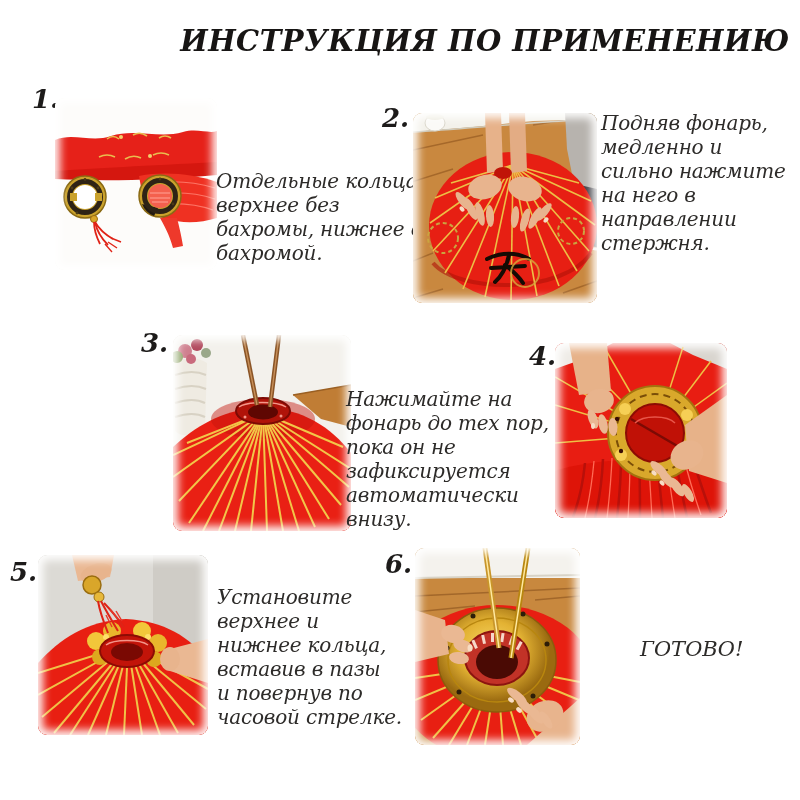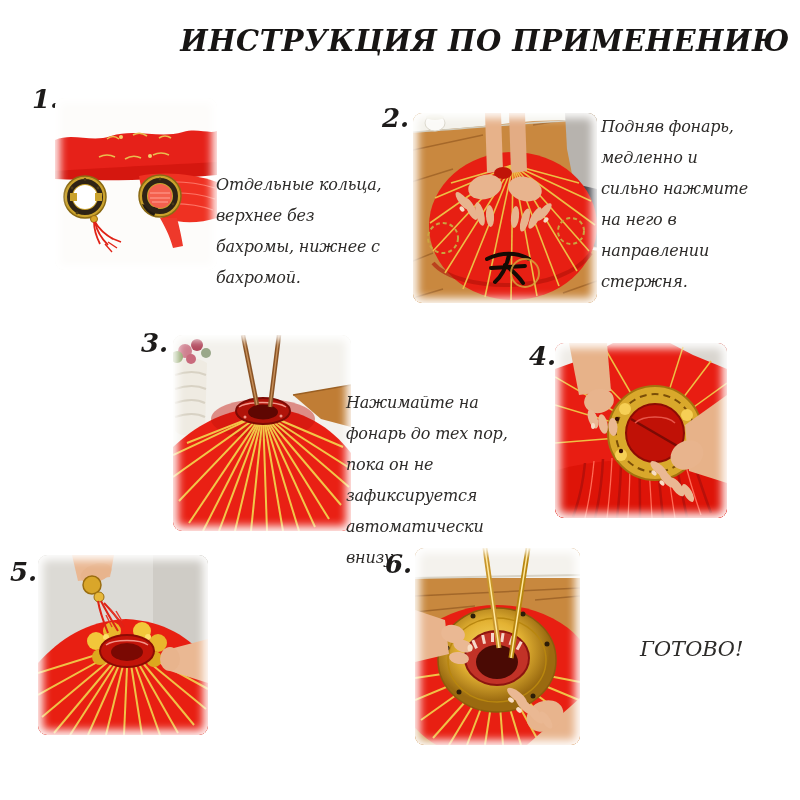--- a/index.html
+++ b/index.html
@@ -2,22 +2,22 @@
 <html><head>
 <meta charset="utf-8">
 <style>
   html,body{margin:0;padding:0;}
   .page{position:relative;width:800px;height:800px;background:#ffffff;overflow:hidden;
         font-family:"DejaVu Serif","Liberation Serif",serif;padding-left:47px;}
   .title{position:absolute;left:485px;top:41px;transform:translate(-50%,-50%);
          font-size:29px;font-weight:bold;font-style:italic;color:#171514;
          white-space:nowrap;letter-spacing:.5px;margin:0;}
   .num{position:absolute;font-size:26px;font-weight:bold;font-style:italic;color:#1d1b1a;}
-  .desc{position:absolute;font-size:16px;font-style:italic;color:#2d2b29;
-        line-height:31px;white-space:pre-line;letter-spacing:-0.2px;}
+  .desc{position:absolute;font-size:20px;font-style:italic;color:#2d2b29;
+        line-height:24px;white-space:pre-line;letter-spacing:-0.2px;}
   .ready{position:absolute;font-size:21px;font-style:italic;color:#2d2b29;text-align:right;}
   .photo{position:absolute;margin:0;border-radius:9px;overflow:hidden;background:#fff;}
   .photo svg{display:block;width:100%;height:100%;}
   .photo::after{content:"";position:absolute;inset:0;border-radius:9px;pointer-events:none;
         box-shadow:inset 0 0 9px 5px rgba(255,255,255,.95);}
 </style>
 </head>
 <body>
 
 <div class="page">
@@ -361,20 +361,26 @@
             <path d="M68,60 l6,12"></path>
             <path d="M78,56 l6,10"></path>
         </g>
       </g>
       <g>
         <path d="M170,84 L132,94 C126,100 126,110 132,116 L170,128 Z" fill="#eab893"></path>
         <ellipse cx="132" cy="104" rx="10" ry="12" fill="#e8b48d"></ellipse>
       </g>
     </svg>
   </figure>
+  <div class="desc" style="left:217px;top:585px;width:210px">Установите
+верхнее и
+нижнее кольца,
+вставив в пазы
+и повернув по
+часовой стрелке.</div>
 
   <div class="num" style="left:385px;top:549px">6.</div>
   <figure class="photo" style="left:415px;top:548px;width:165px;height:197px">
     <svg viewBox="0 0 165 197">
       <defs>
         <radialGradient id="goldring" cx="45%" cy="40%">
           <stop offset="0%" stop-color="#f8d968"></stop>
           <stop offset="55%" stop-color="#e3b233"></stop>
           <stop offset="100%" stop-color="#9a6a10"></stop>
         </radialGradient>

